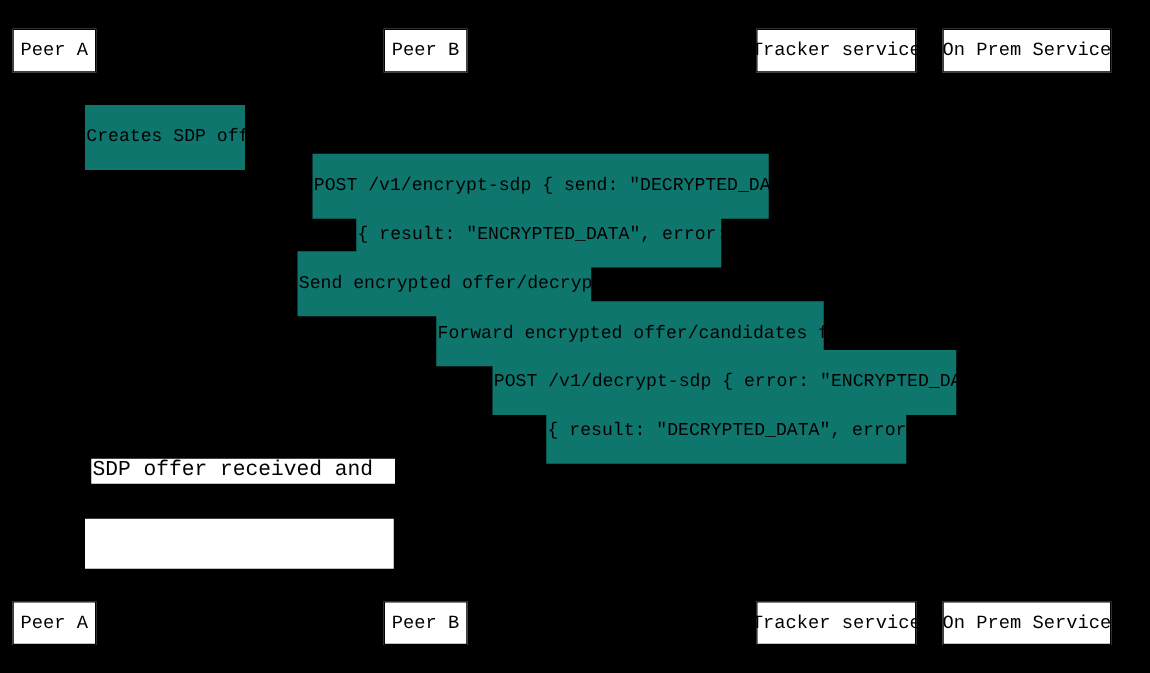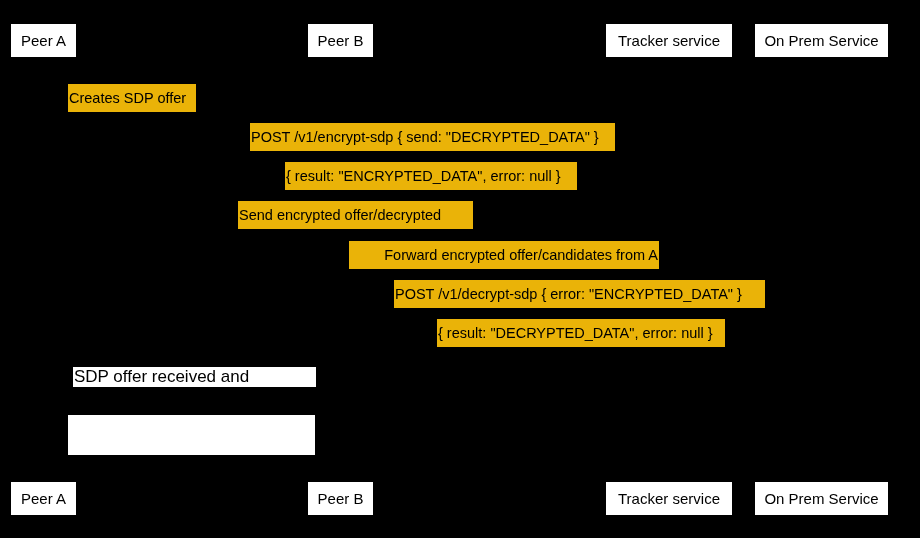--- a/index.html
+++ b/index.html
@@ -6,21 +6,21 @@
     margin: 0;
     padding: 0;
     background: #000000;
   }
   #diagram {
     position: relative;
     width: 920px;
     height: 538px;
     background: #000000;
     overflow: hidden;
-    font-family: Liberation Sans, sans-serif;
+    font-family: Liberation Mono, monospace;
     -webkit-font-smoothing: antialiased;
   }
   
   .participant {
     position: absolute;
     background: #ffffff;
     color: #000000;
     border: 1px solid #000000;
     box-sizing: border-box;
     display: flex;
@@ -39,26 +39,26 @@
   }
   
   .arrow {
     position: absolute;
     height: 1px;
     background: #000000;
   }
   
   .msg-label {
     position: absolute;
-    background: #eab308;
+    background: #0f766e;
     color: #000000;
     font-size: 14.5px;
     line-height: 20px;
     white-space: nowrap;
-    padding: 4px 1px;
+    padding: 16px 1px;
     box-sizing: border-box;
   }
   .note-label {
     position: absolute;
     background: #ffffff;
     color: #000000;
     font-size: 17px;
     line-height: 20px;
     box-sizing: border-box;
     padding: 0 1px;

